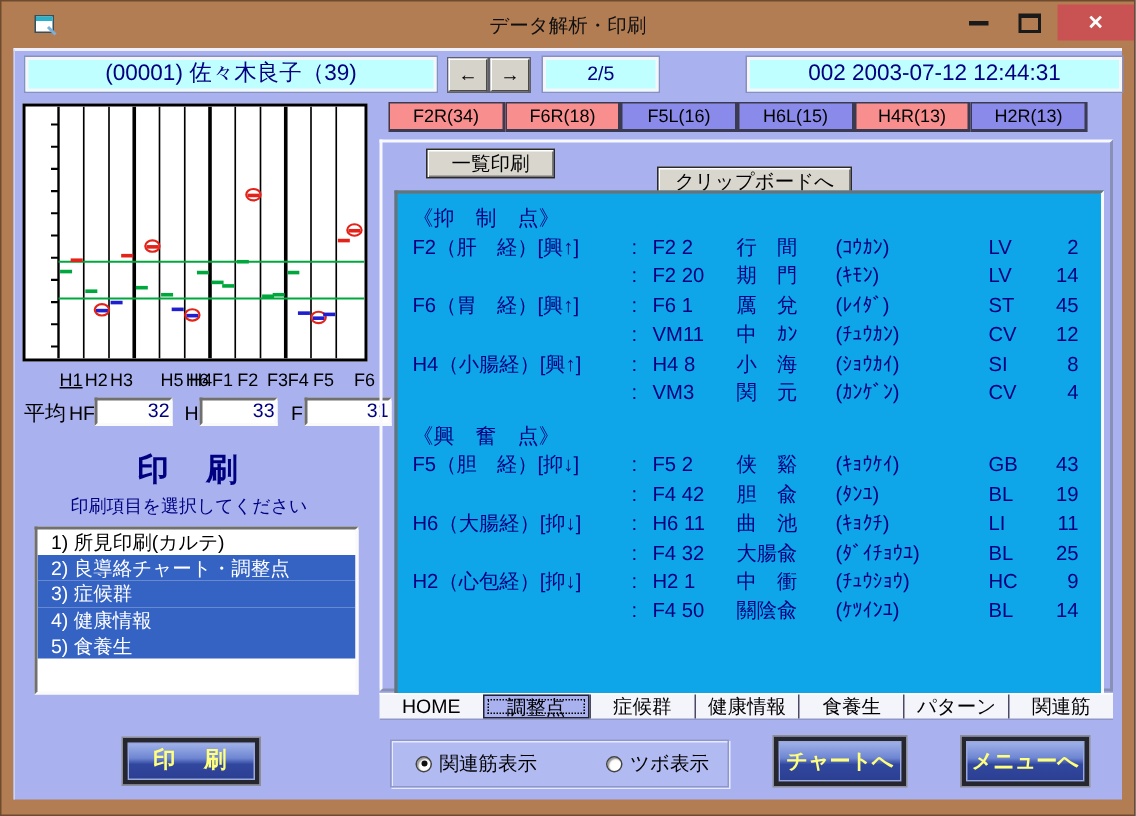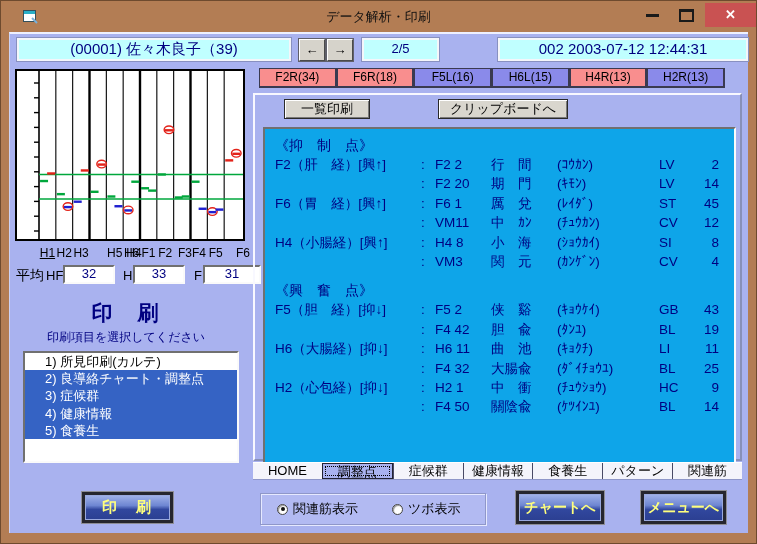--- a/index.html
+++ b/index.html
@@ -20,52 +20,52 @@
   .nav-btn{background:#d6d3cb;border:1px solid;border-color:#ffffff #4a4a4a #4a4a4a #ffffff;box-shadow:0 0 0 1px #60606a;font-size:13px;color:#000;text-align:center;line-height:19px}
 
   #meridian-buttons{left:258px;top:67px;width:466px;height:20px;display:flex;justify-content:space-between}
   .mbtn{width:94px;height:20px;font-size:12px;color:#000;text-align:center;line-height:17px;border:1px solid #3a3a50;border-right-width:2px;border-bottom-width:2px}
   .mbtn.pink{background:#f98e8e}
   .mbtn.purple{background:#8a8aea}
 
   .group-box{left:252px;top:92px;width:489px;height:368px;border:2px solid;border-color:#f8f8ff #8890b8 #8890b8 #f8f8ff}
   .tool-btn{position:absolute;background:#d9d6ce;border:1px solid #2a2a2a;box-shadow:inset 1px 1px 0 #ffffff,inset -1px -1px 0 #7a7a7a;font-size:13px;color:#000;text-align:center;line-height:17px}
   #btn-list-print{left:29px;top:4px;width:86px;height:20px}
-  #btn-clipboard{left:183px;top:4px;width:130px;height:20px}
+  #btn-clipboard{left:183px;top:16px;width:130px;height:20px}
 
   .text-area{position:absolute;left:8px;top:32px;width:473px;height:350px;background:#0ea5e9;border:2px solid;border-color:#707070 #fafafa #fafafa #707070;padding:7px 0 0 10px;color:#000080;overflow:hidden}
   .rpt-header{height:19px;line-height:19px;font-size:14px;white-space:nowrap}
   .rpt-spacer{height:10px}
   .rpt-row{display:grid;grid-template-columns:146px 14px 56px 66px 102px 36px 24px;height:19.4px;line-height:19.4px;font-size:13.5px;white-space:nowrap}
   .rpt-num{text-align:right}
 
   .chart-box{left:14px;top:68px;width:230px;height:172px;background:#fff;border:2px solid #000}
   #chart-labels{left:14px;top:245px;width:230px;height:14px}
   .chart-label{position:absolute;top:0;width:20px;text-align:center;font-size:12px;color:#000}
 
   .avg-label{font-size:13px;color:#000;white-space:nowrap}
-  .avg-box{background:#fff;border:2px solid;border-color:#707070 #fafafa #fafafa #707070;color:#000080;font-size:13px;text-align:center;line-height:14px}
+  .avg-box{background:#fff;border:2px solid;border-color:#707070 #fafafa #fafafa #707070;color:#000080;font-size:13px;text-align:right;line-height:14px}
 
   .print-title{left:8px;top:298px;width:234px;text-align:center;font-size:21px;font-weight:bold;color:#000080;letter-spacing:2px}
   .print-subtitle{left:8px;top:328px;width:234px;text-align:center;font-size:12px;color:#000080}
   #print-list{left:22px;top:350px;width:216px;height:112px;background:#fff;border:2px solid;border-color:#707070 #fafafa #fafafa #707070;overflow:hidden}
-  .list-item{height:17.2px;line-height:17.2px;font-size:13px;color:#000;padding-left:20px;white-space:nowrap}
+  .list-item{height:17.2px;line-height:17.2px;font-size:13px;color:#000;padding-left:9px;white-space:nowrap}
   .list-item.selected{background:#3563c4;color:#fff}
 
   .navy-btn{background:linear-gradient(180deg,#a3b4ea 0%,#6e86d2 42%,#31479e 58%,#2b3f91 100%);border:3px solid #26262e;outline:1px solid #8d8d95;color:#ffff7d;font-weight:bold;text-align:center;box-shadow:inset 0 0 0 1px #99a8dd}
   #btn-print{left:81px;top:491px;width:91px;height:31px;font-size:15px;line-height:24px;letter-spacing:2px}
   #btn-chart{left:515px;top:490px;width:88px;height:33px;font-size:14px;line-height:26px}
   #btn-menu{left:640px;top:490px;width:85px;height:33px;font-size:14px;line-height:26px}
 
   #tab-bar{left:252px;top:461px;width:489px;height:18px;background:#f4f4fb;border-top:1px solid #fff;border-bottom:1px solid #8f97c9;display:flex}
   .tab{flex:1;text-align:center;font-size:13px;line-height:16px;color:#000;border-left:1px solid #4a4a66;white-space:nowrap;overflow:hidden}
   .tab:first-child{border-left:none}
   .tab.active{background:#a9b2ef;border:1px solid #223;outline:1px dotted #000;outline-offset:-4px}
 
-  #radio-panel{left:259px;top:492px;width:226px;height:32px;background:#b2baf2;border:1px solid #8f97c9;box-shadow:inset 1px 1px 0 #e6e9ff,1px 1px 0 #e6e9ff;display:flex;align-items:center;gap:34px;padding-left:16px}
+  #radio-panel{left:259px;top:492px;width:226px;height:32px;background:#b2baf2;border:1px solid #8f97c9;box-shadow:inset 1px 1px 0 #e6e9ff,1px 1px 0 #e6e9ff;display:flex;align-items:center;gap:46px;padding-left:16px}
   .radio-item{font-size:13px;color:#000;display:flex;align-items:center;white-space:nowrap}
   .radio-circle{display:inline-block;width:11px;height:11px;border-radius:50%;background:#fff;border:1px solid #444;box-shadow:inset 1px 1px 1px #999;margin-right:5px;position:relative;flex:none}
   .radio-circle.checked::after{content:"";position:absolute;left:2.5px;top:2.5px;width:4px;height:4px;border-radius:50%;background:#111}
 </style>
 </head>
 <body>
 
 <div id="window">
 
   <div class="titlebar">

